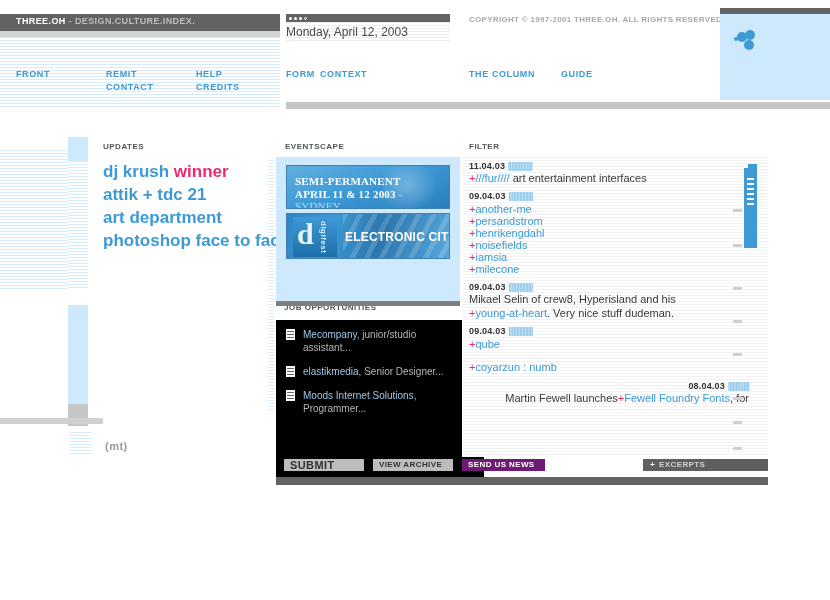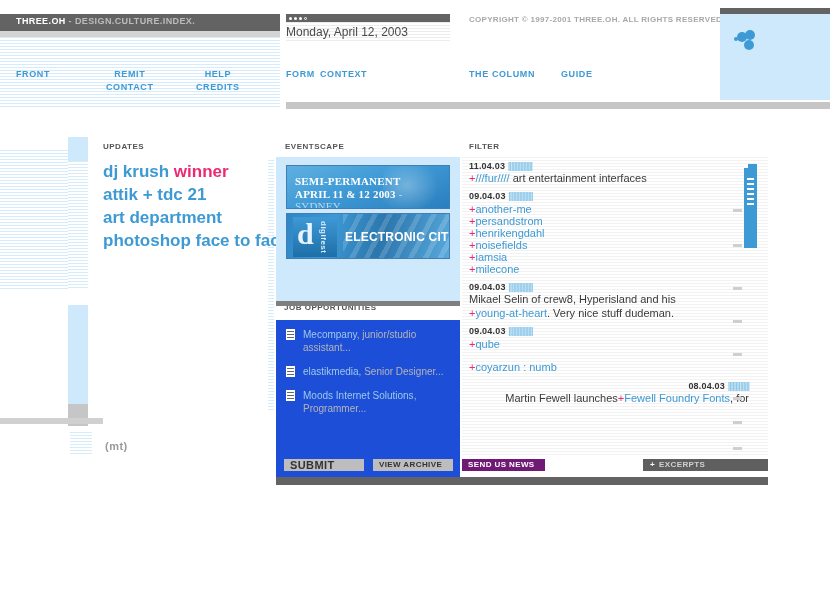--- a/index.html
+++ b/index.html
@@ -76,21 +76,21 @@
     background:#cde9fb;
   }
   .logo-box-top {
     position:absolute; left:720px; top:8px; width:110px; height:6px;
     background:#636363;
   }
   .logo-mark { position:absolute; left:14px; top:22px; width:26px; height:22px; }
 
   .nav { position:absolute; font-size:9px; font-weight:bold;
          letter-spacing:.6px; color:#3d9ad4; line-height:13px; }
-  .nav div { cursor:pointer; white-space:nowrap;text-align:center; }
+  .nav div { cursor:pointer; white-space:nowrap; }
   .nav-front   { left:16px;  top:68px; }
   .nav-remit   { left:106px; top:68px; }
   .nav-help    { left:196px; top:68px; }
   .nav-form    { left:286px; top:68px; }
   .nav-context { left:320px; top:68px; }
   .nav-column  { left:469px; top:68px; }
   .nav-guide   { left:529px; top:68px;margin-left:32px; }
 
   .hdr-rule {
     position:absolute; left:286px; top:102px; width:544px; height:7px;
@@ -158,21 +158,22 @@
            color:#e8f4fc; font-family:"Liberation Serif", serif; line-height:30px; }
   .b2-digifest { position:absolute; left:26px; top:4px; font-size:8px;
            font-weight:bold; color:#d9ecf9; letter-spacing:.5px;
            writing-mode:vertical-rl; }
   .b2-title { position:absolute; left:58px; top:16px; font-size:12px;
            font-weight:bold; color:#ffffff; letter-spacing:.2px; white-space:nowrap; }
 
   
   .jobs-panel {
     position:absolute; left:276px; top:320px; width:184px; height:162px;
-    background:#1d4ed8;
+    background:#000000;
+    padding-left:24px;
   }
   .jobs-list { position:absolute; left:10px; top:8px; width:164px; }
   .job-row { position:relative; margin-bottom:11px; padding-left:17px;
              font-size:10px; line-height:13px; color:#b5b5b5; cursor:pointer; }
   .job-row .co { color:#9ec8e8; }
   .job-icon { position:absolute; left:0; top:1px; width:9px; height:11px;
               background:#fff; }
   .job-icon::before{ content:""; position:absolute; left:1px; top:2px;
               width:7px; height:1px; background:#666; box-shadow:0 3px 0 #666,0 6px 0 #666; }
 

